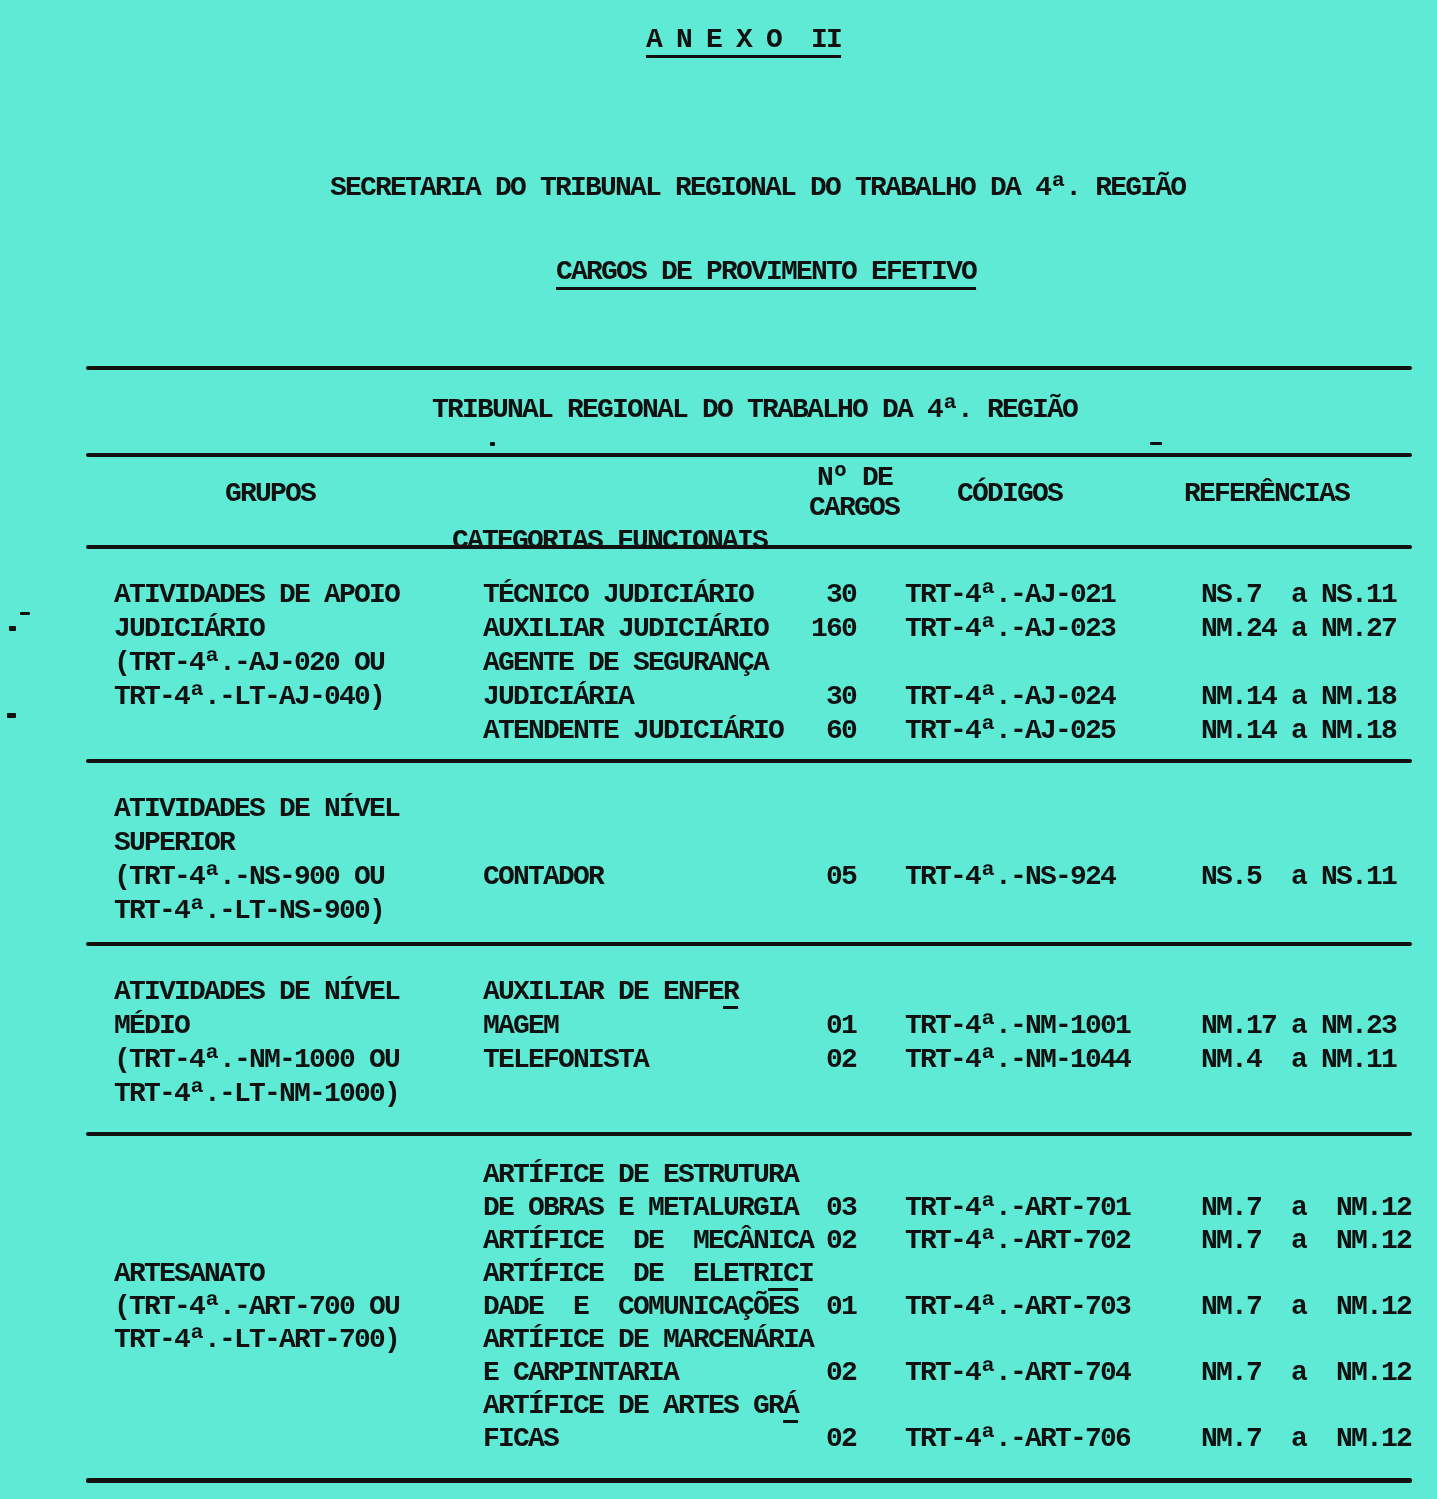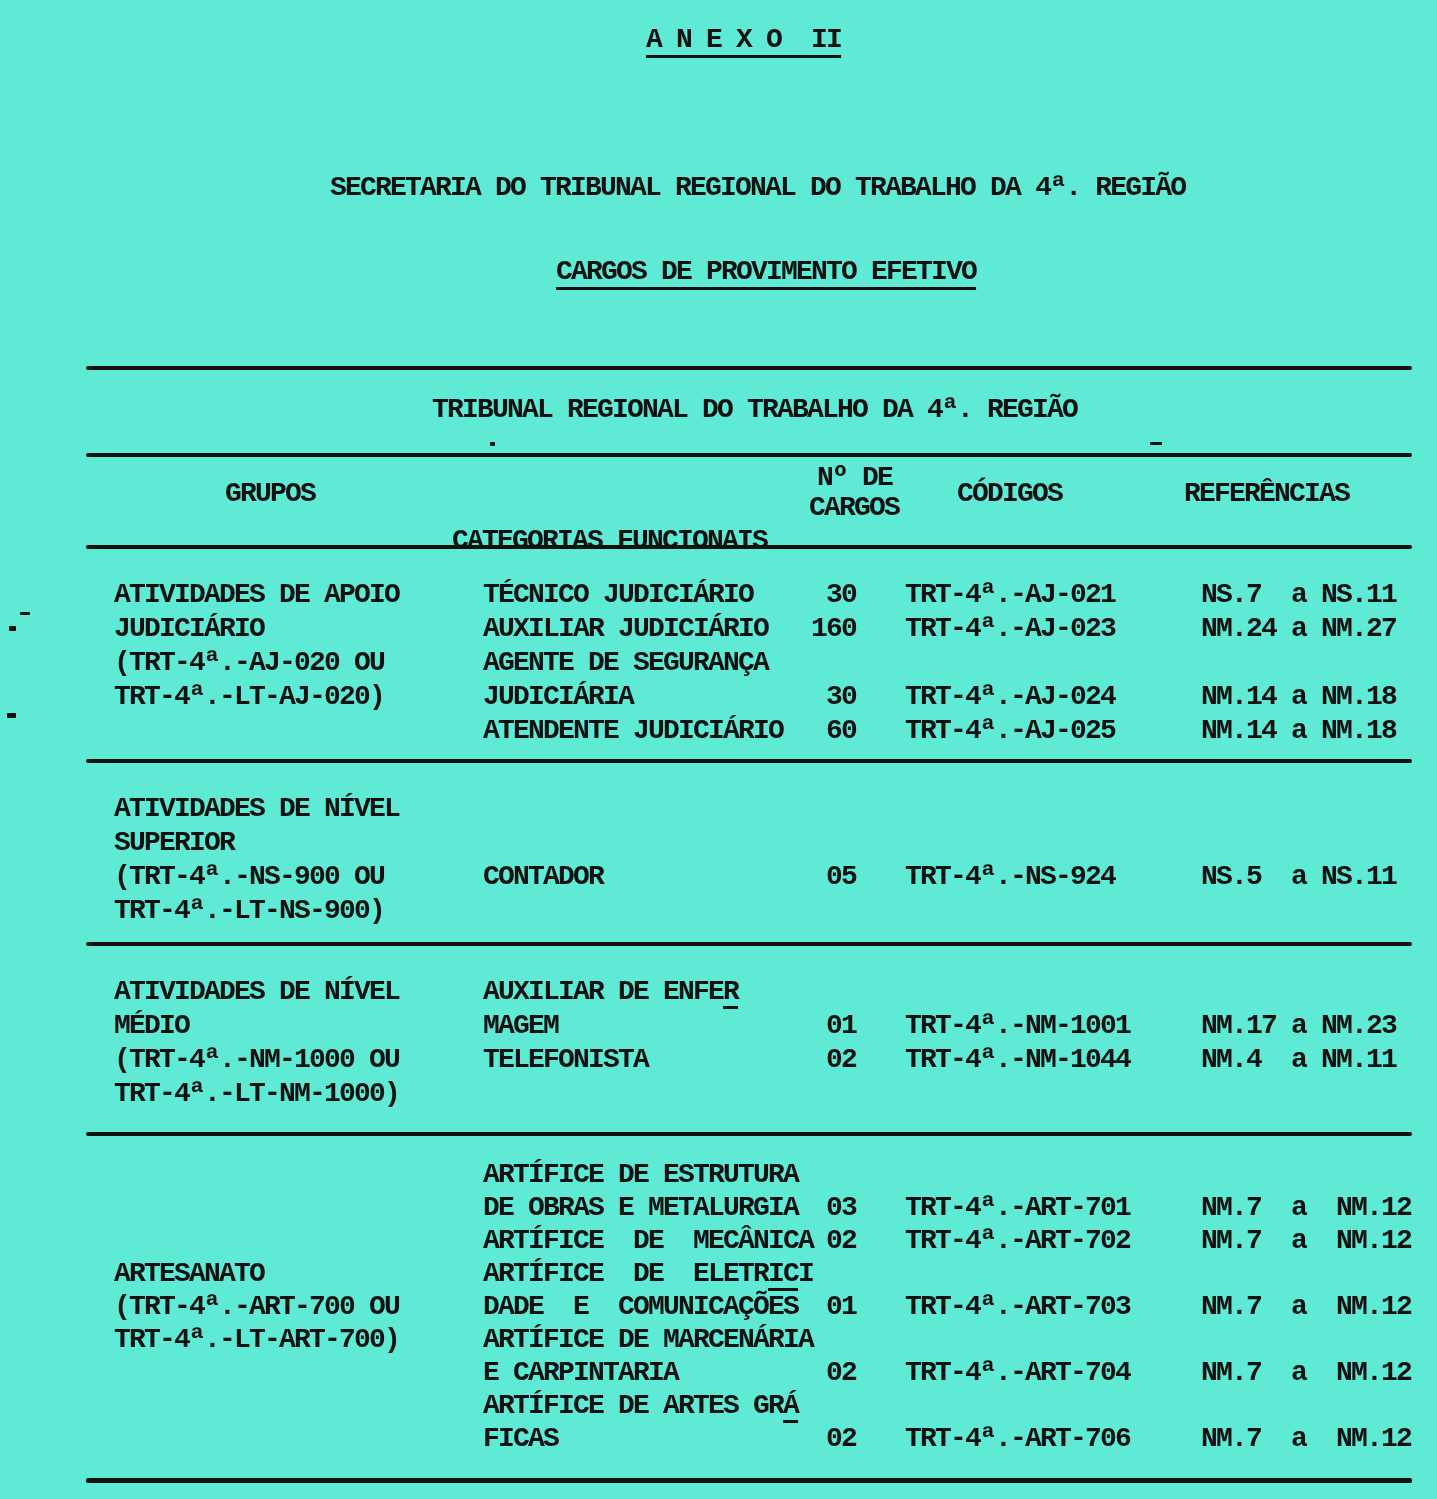--- a/index.html
+++ b/index.html
@@ -71,21 +71,21 @@
       <span class="cell cc">AUXILIAR JUDICIÁRIO</span>
       <span class="cell cn">160</span>
       <span class="cell ck">TRT-4ª.-AJ-023</span>
       <span class="cell cr">NM.24 a NM.27</span>
     </div>
     <div class="row">
       <span class="cell cg">(TRT-4ª.-AJ-020 OU</span>
       <span class="cell cc">AGENTE DE SEGURANÇA</span>
     </div>
     <div class="row">
-      <span class="cell cg">TRT-4ª.-LT-AJ-020)</span>
+      <span class="cell cg">TRT-4ª.-LT-AJ-040)</span>
       <span class="cell cc">JUDICIÁRIA</span>
       <span class="cell cn">30</span>
       <span class="cell ck">TRT-4ª.-AJ-024</span>
       <span class="cell cr">NM.14 a NM.18</span>
     </div>
     <div class="row">
       <span class="cell cc">ATENDENTE JUDICIÁRIO</span>
       <span class="cell cn">60</span>
       <span class="cell ck">TRT-4ª.-AJ-025</span>
       <span class="cell cr">NM.14 a NM.18</span>

